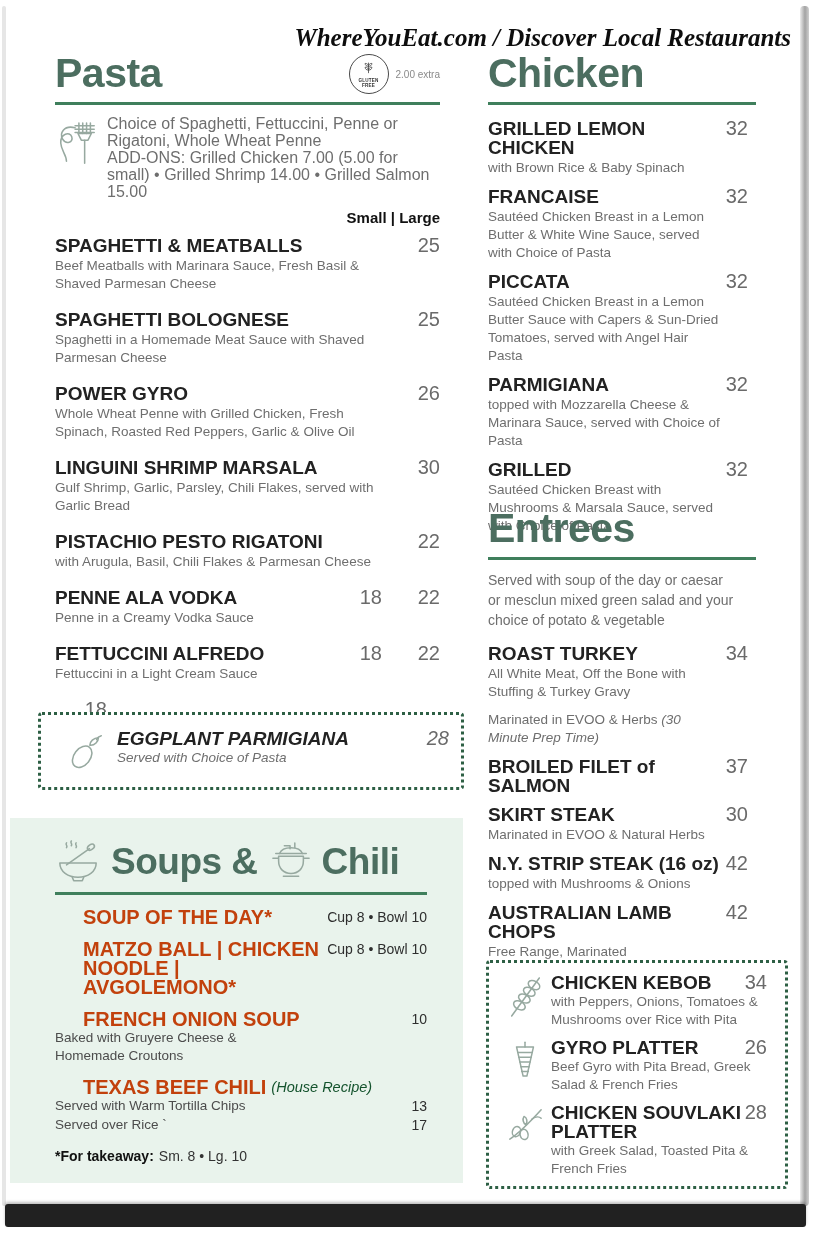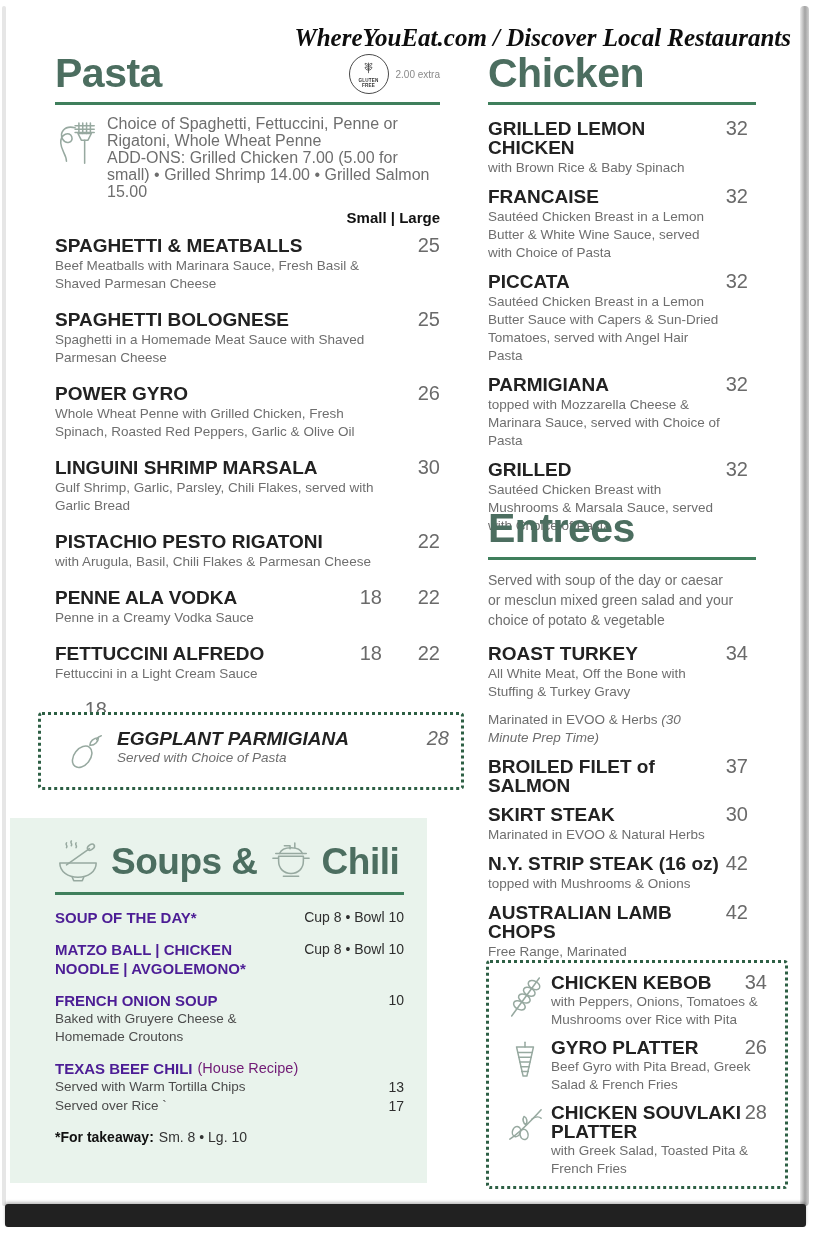--- a/index.html
+++ b/index.html
@@ -53,30 +53,30 @@
   .box-right{left:486px;top:960px;width:276px;padding:10px 10px 8px 10px;}
   .feat-item{display:flex;margin-bottom:9px;}
   .feat-item:last-child{margin-bottom:0;}
   .feat-icon{width:52px;flex:none;display:flex;justify-content:center;padding-top:2px;}
   .feat-body{flex:1;}
   .feat-body .ds{margin-top:1px;}
   .box-left .feat-item{padding:14px 12px 0 14px;}
   .box-left .feat-icon{width:62px;}
 
   
-  .soups{position:absolute;left:10px;top:818px;width:417px;height:365px;background:#e9f3ec;
-         padding:22px 23px 0 45px;box-sizing:border-box;}
+  .soups{position:absolute;left:10px;top:818px;width:453px;height:365px;background:#e9f3ec;
+         padding:22px 36px 0 45px;box-sizing:border-box;}
   .soups-head{display:flex;align-items:center;}
   .soups-head h2{margin:0;font-size:37px;line-height:44px;font-weight:bold;color:#4c6e60;letter-spacing:-.5px;}
   .s-icon{margin-right:10px;display:flex;}
   .s-icon.pot{margin-left:12px;}
   .soups .rule{margin:8px 0 13px 0;}
   .s-item{margin-bottom:13px;}
-  .s-nm{font-size:15px;line-height:19px;font-weight:bold;color:#4c1d95;}
-  .s-suffix{font-size:14.5px;line-height:19px;color:#701a75;margin-left:5px;white-space:nowrap;}
+  .s-nm{font-size:20px;line-height:19px;font-weight:bold;color:#c2410c;margin-left:28px;}
+  .s-suffix{font-size:14.5px;line-height:19px;color:#14532d;margin-left:5px;white-space:nowrap;font-style:italic;}
   .s-pr{margin-left:auto;font-size:14px;line-height:19px;color:#2e2e2e;white-space:nowrap;padding-left:8px;}
   .s-ds{font-size:13.5px;line-height:18px;color:#4c4c4c;max-width:255px;}
   .s-item .name-wrap{flex:1;}
   .s-foot{margin-top:9px;font-size:14px;color:#333;}
   .s-foot .b{font-weight:bold;color:#111;margin-right:5px;}
 
   svg.lineart{stroke:#97a9a0;fill:none;stroke-width:1.6;stroke-linecap:round;stroke-linejoin:round;}
   svg.wheat{stroke:#4a4a4a;fill:none;stroke-width:1.1;}
 </style>
 </head>

